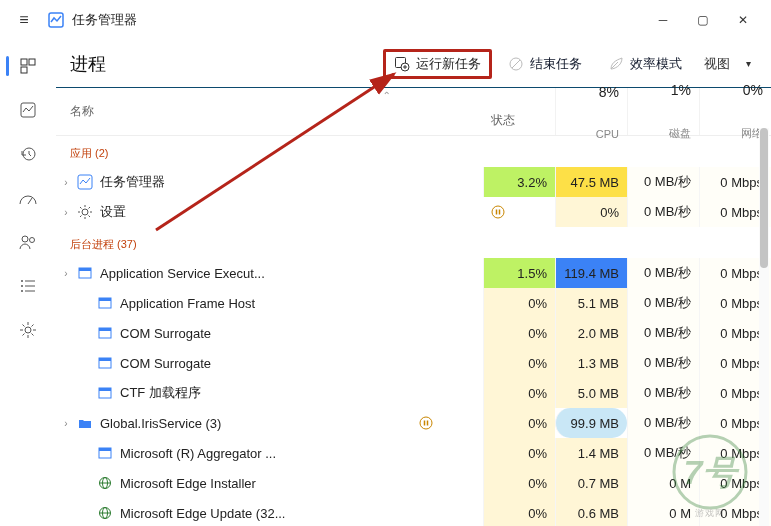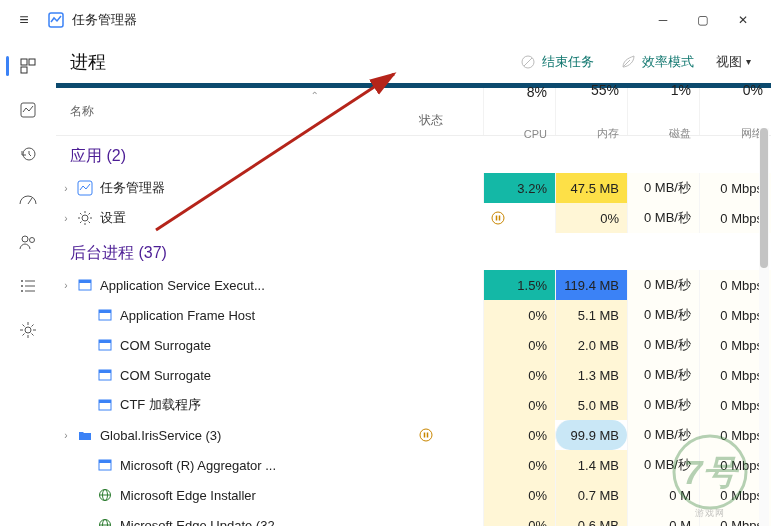--- a/index.html
+++ b/index.html
@@ -52,61 +52,61 @@
     position:absolute;
     left:56px; right:0; top:40px; bottom:0;
     display:flex;
     flex-direction:column;
   }
   .toolbar {
     height:48px;
     display:flex;
     align-items:center;
     padding:0 14px;
-    border-bottom:5px solid #0c4a6e;
+    border-bottom:1px solid #0c4a6e;
     gap:6px;
     text-align:right;
   }
   .toolbar .page-title { font-size:18px; font-weight:400; color:#111; margin-right:auto;}
   .tb-btn { display:flex; align-items:center; gap:6px; padding:6px 10px; font-size:13px; color:#222; border-radius:4px;}
-  .tb-btn.disabled { color:#0f766e; }
+  .tb-btn.disabled { color:#0f172a; }
   .tb-btn .ic { font-size:14px; color:#444;}
   .tb-btn.disabled .ic { color:#bbb; }
   .run-highlight { border:3px solid #b5241a; border-radius:2px; padding:3px 8px; }
-  .view-dd { display:flex; align-items:center; gap:4px; font-size:13px; color:#333; padding:4px 6px;}
+  .view-dd { display:flex; align-items:center; gap:16px; font-size:13px; color:#333; padding:4px 6px;}
   .headers {
     display:flex;
     border-bottom:1px solid #eee;
     font-size:12px;
     color:#666;
     height:48px;
     align-items:stretch;
   }
   .col-name { flex:1; padding:0 14px; display:flex; flex-direction:column; justify-content:center; position:relative;}
   .col-name .sort-caret { position:absolute; right:100px; top:2px; font-size:10px; color:#999;}
   .col-status { width:64px; display:flex; align-items:flex-end; justify-content:flex-start; padding-bottom:6px;}
   .metric-head { width:72px; border-left:1px solid #f2f2f2; display:flex; flex-direction:column; align-items:flex-end; justify-content:center; padding:0 8px;}
   .metric-head .pct { font-size:14px; color:#222;}
   .metric-head .lbl { font-size:11px; color:#888;margin-top:28px;}
   .table { flex:1; overflow:hidden; }
-  .group-title { font-size:16px; padding:10px 14px 6px; color:#4c1d95;}
+  .group-title { font-size:11px; padding:10px 14px 6px; color:#c2410c;}
   .row {
     height:30px;
     display:flex;
     align-items:center;
     font-size:13px;
   }
   .row .chev { width:20px; text-align:center; font-size:10px; color:#888;}
   .row .proc-icon { width:18px; height:18px; margin-right:6px; display:inline-flex; align-items:center; justify-content:center; font-size:13px;}
   .row .proc-name { flex:1; overflow:hidden; text-overflow:ellipsis; white-space:nowrap; padding-right:6px; color:#222;}
   .row .status { width:64px; display:flex; align-items:center; justify-content:flex-start; color:#c98600;}
   .cell { width:72px; text-align:right; padding:0 8px; height:100%; display:flex; align-items:center; justify-content:flex-end; border-left:1px solid #f5f5f5; color:#222;}
   .heat-0 { background:#fffef8; }
   .heat-1 { background:#fff6d6; }
-  .heat-cpu { background:#14b8a6; }
+  .heat-cpu { background:#bef264; }
   .heat-mem-a { background:#fde047; }
   .heat-mem-b { background:#3b82f6; }
   .heat-mem-c { background:#c9e7f6;border-radius:15px; }
   .indent { width:20px; }
   .scrollbar { position:absolute; right:2px; top:88px; bottom:0; width:10px; background:#fafafa;}
   .scroll-thumb { position:absolute; top:0; height:140px; left:1px; right:1px; background:#c4c4c4; border-radius:5px;}
   .watermark {
     position:absolute;
     right:6px; bottom:6px;
     width:110px; height:90px;
@@ -184,20 +184,31 @@
         <path d="M9 1v3M9 14v3M1 9h3M14 9h3M3.5 3.5l2 2M12.5 12.5l2 2M3.5 14.5l2-2M12.5 5.5l2-2" stroke="#555"></path>
       </svg>
   </div>
 </div>
 
 <div class="main">
 
   <div class="toolbar">
     <div class="page-title">进程</div>
 
+    <div class="tb-btn run-highlight">
+      <span class="ic">
+        <svg width="16" height="16" viewBox="0 0 16 16">
+            <rect x="1.5" y="1.5" width="10" height="10" rx="1" fill="none" stroke="#333"></rect>
+            <circle cx="11" cy="11" r="4" fill="#fff" stroke="#333"></circle>
+            <line x1="11" y1="9" x2="11" y2="13" stroke="#333"></line>
+            <line x1="9" y1="11" x2="13" y2="11" stroke="#333"></line>
+          </svg>
+      </span>
+      <span>运行新任务</span>
+    </div>
 
     <div class="tb-btn disabled">
       <span class="ic">
         <svg width="16" height="16" viewBox="0 0 16 16">
             <circle cx="8" cy="8" r="6" fill="none" stroke="#bbb"></circle>
             <line x1="4" y1="12" x2="12" y2="4" stroke="#bbb"></line>
           </svg>
       </span>
       <span>结束任务</span>
     </div>
@@ -222,24 +233,20 @@
     <div class="col-name">
       <span class="sort-caret">⌃</span>
       <span>名称</span>
     </div>
     <div class="col-status">
       <span>状态</span>
     </div>
     <div class="metric-head">
       <span class="pct">8%</span>
       <span class="lbl">CPU</span>
-    </div>
-    <div class="metric-head">
-      <span class="pct">55%</span>
-      <span class="lbl">内存</span>
     </div>
     <div class="metric-head">
       <span class="pct">1%</span>
       <span class="lbl">磁盘</span>
     </div>
     <div class="metric-head">
       <span class="pct">0%</span>
       <span class="lbl">网络</span>
     </div>
   </div>

